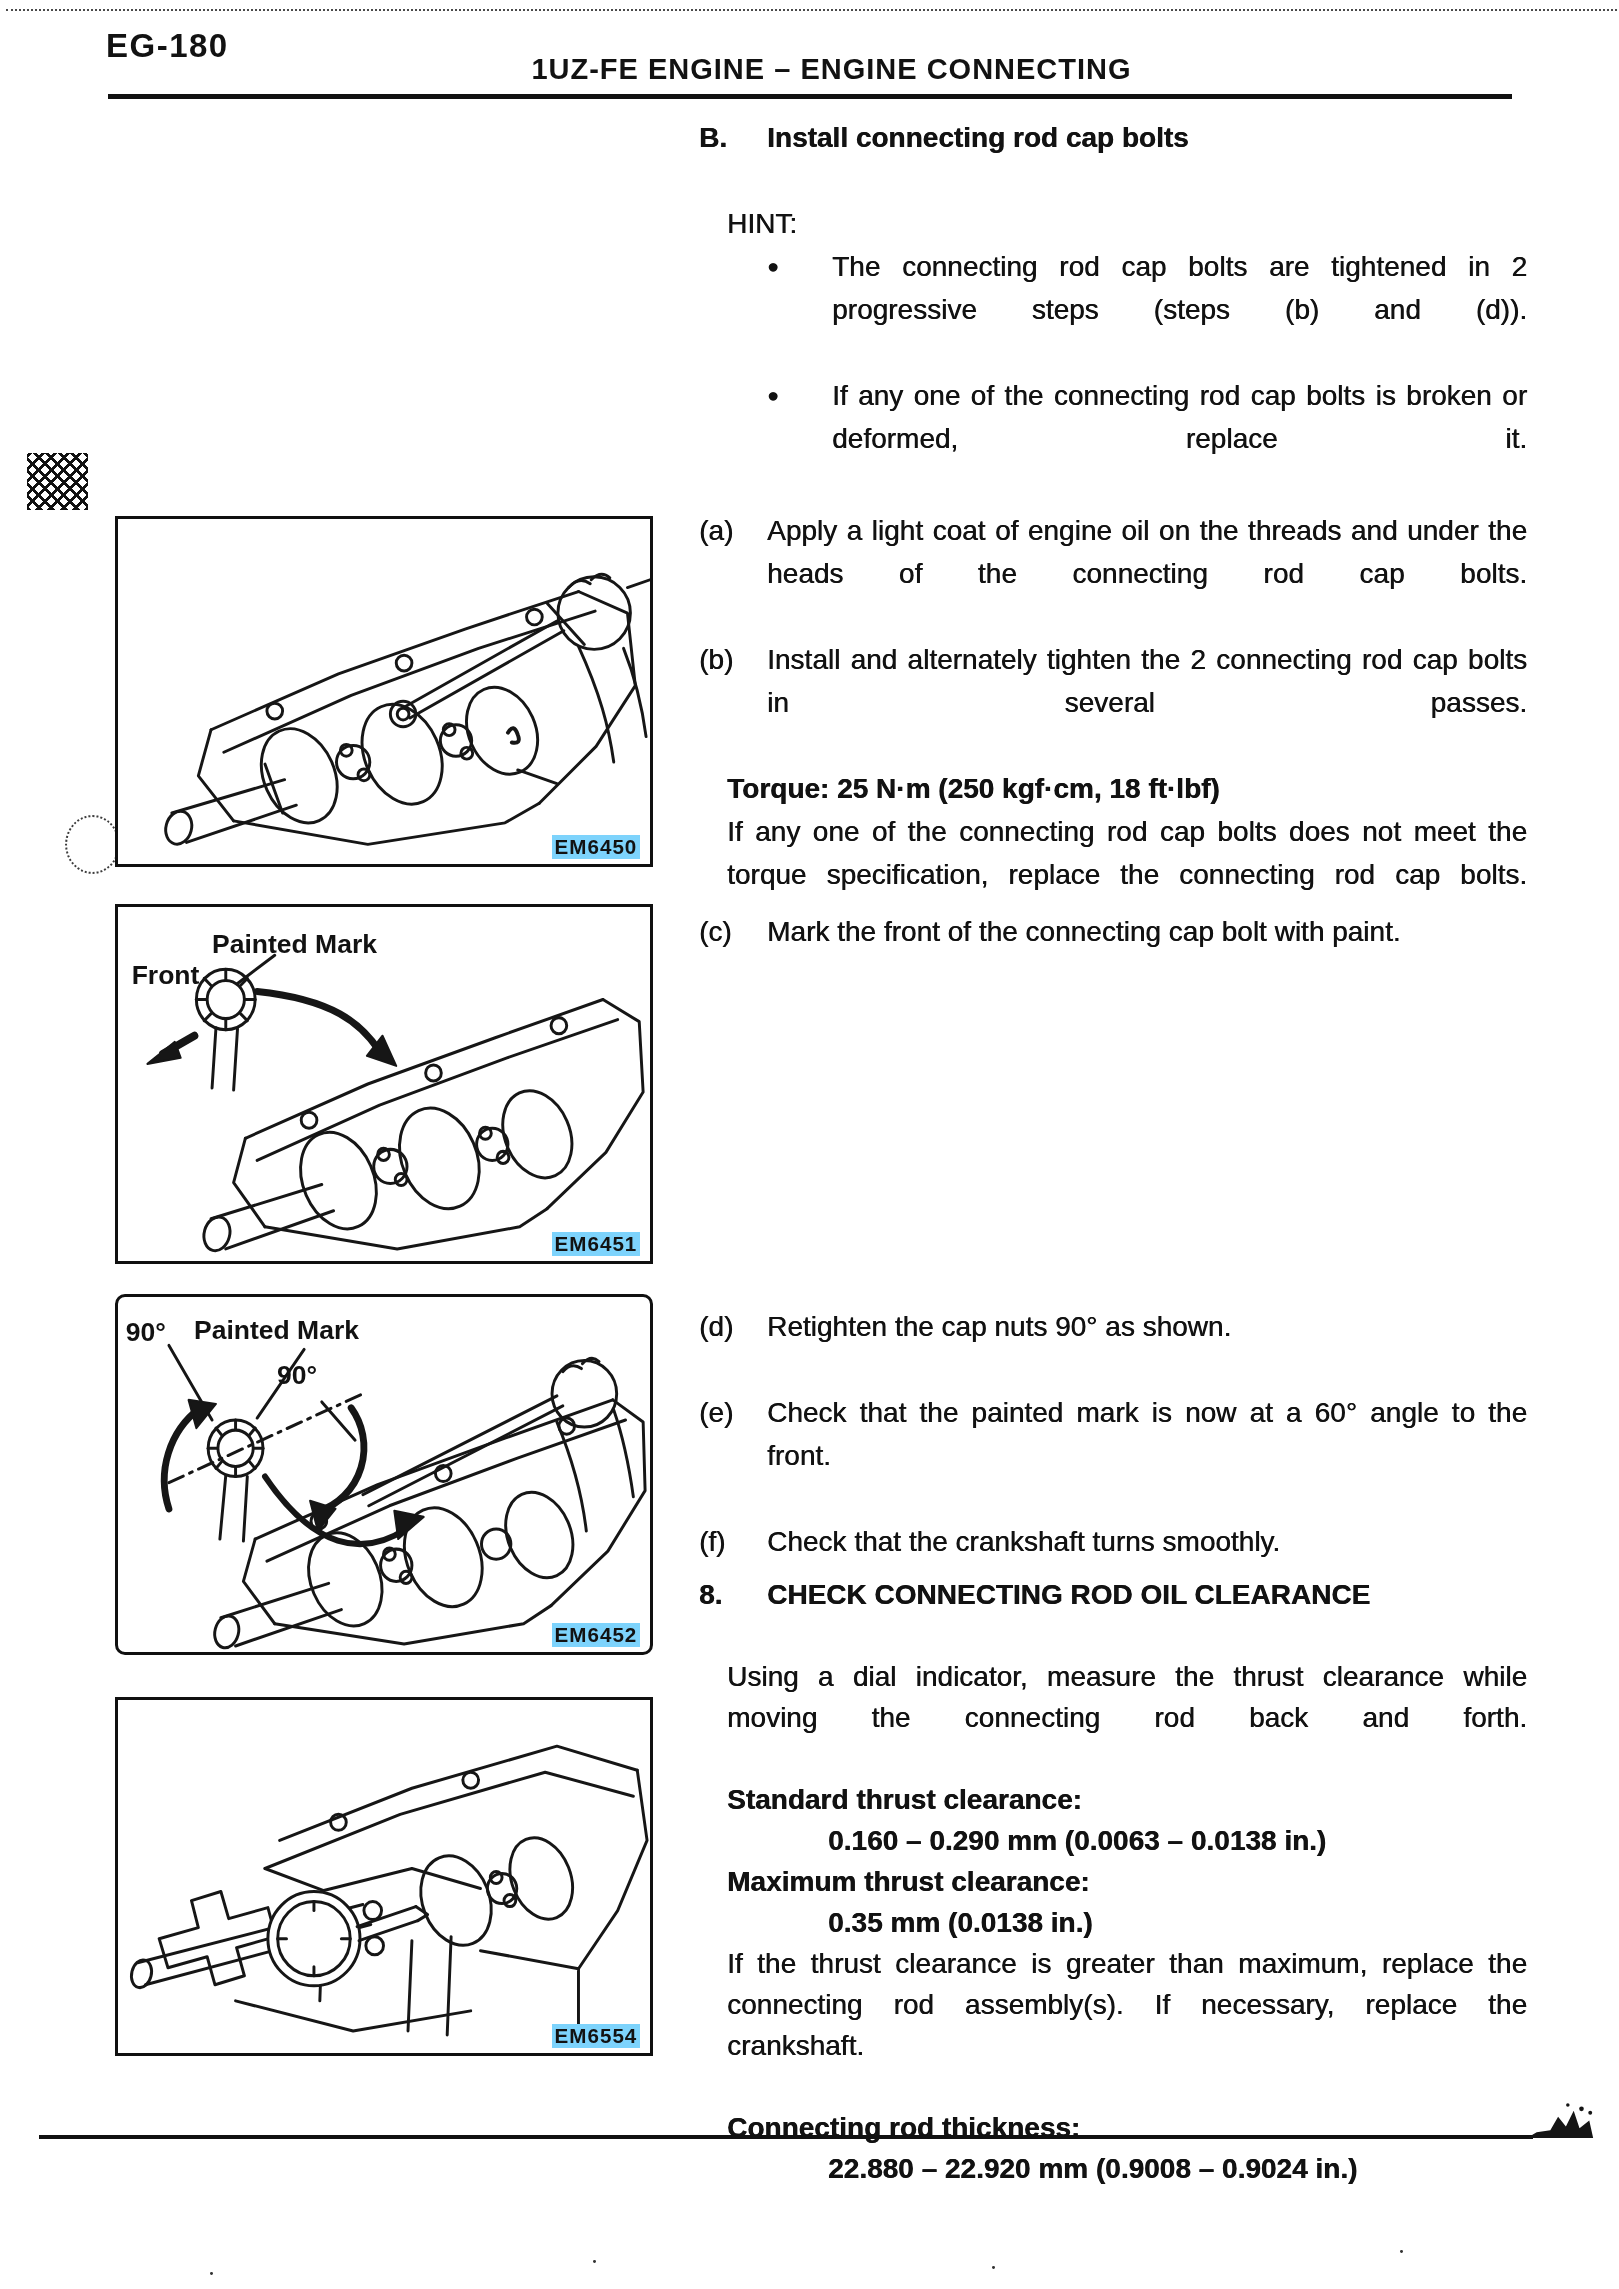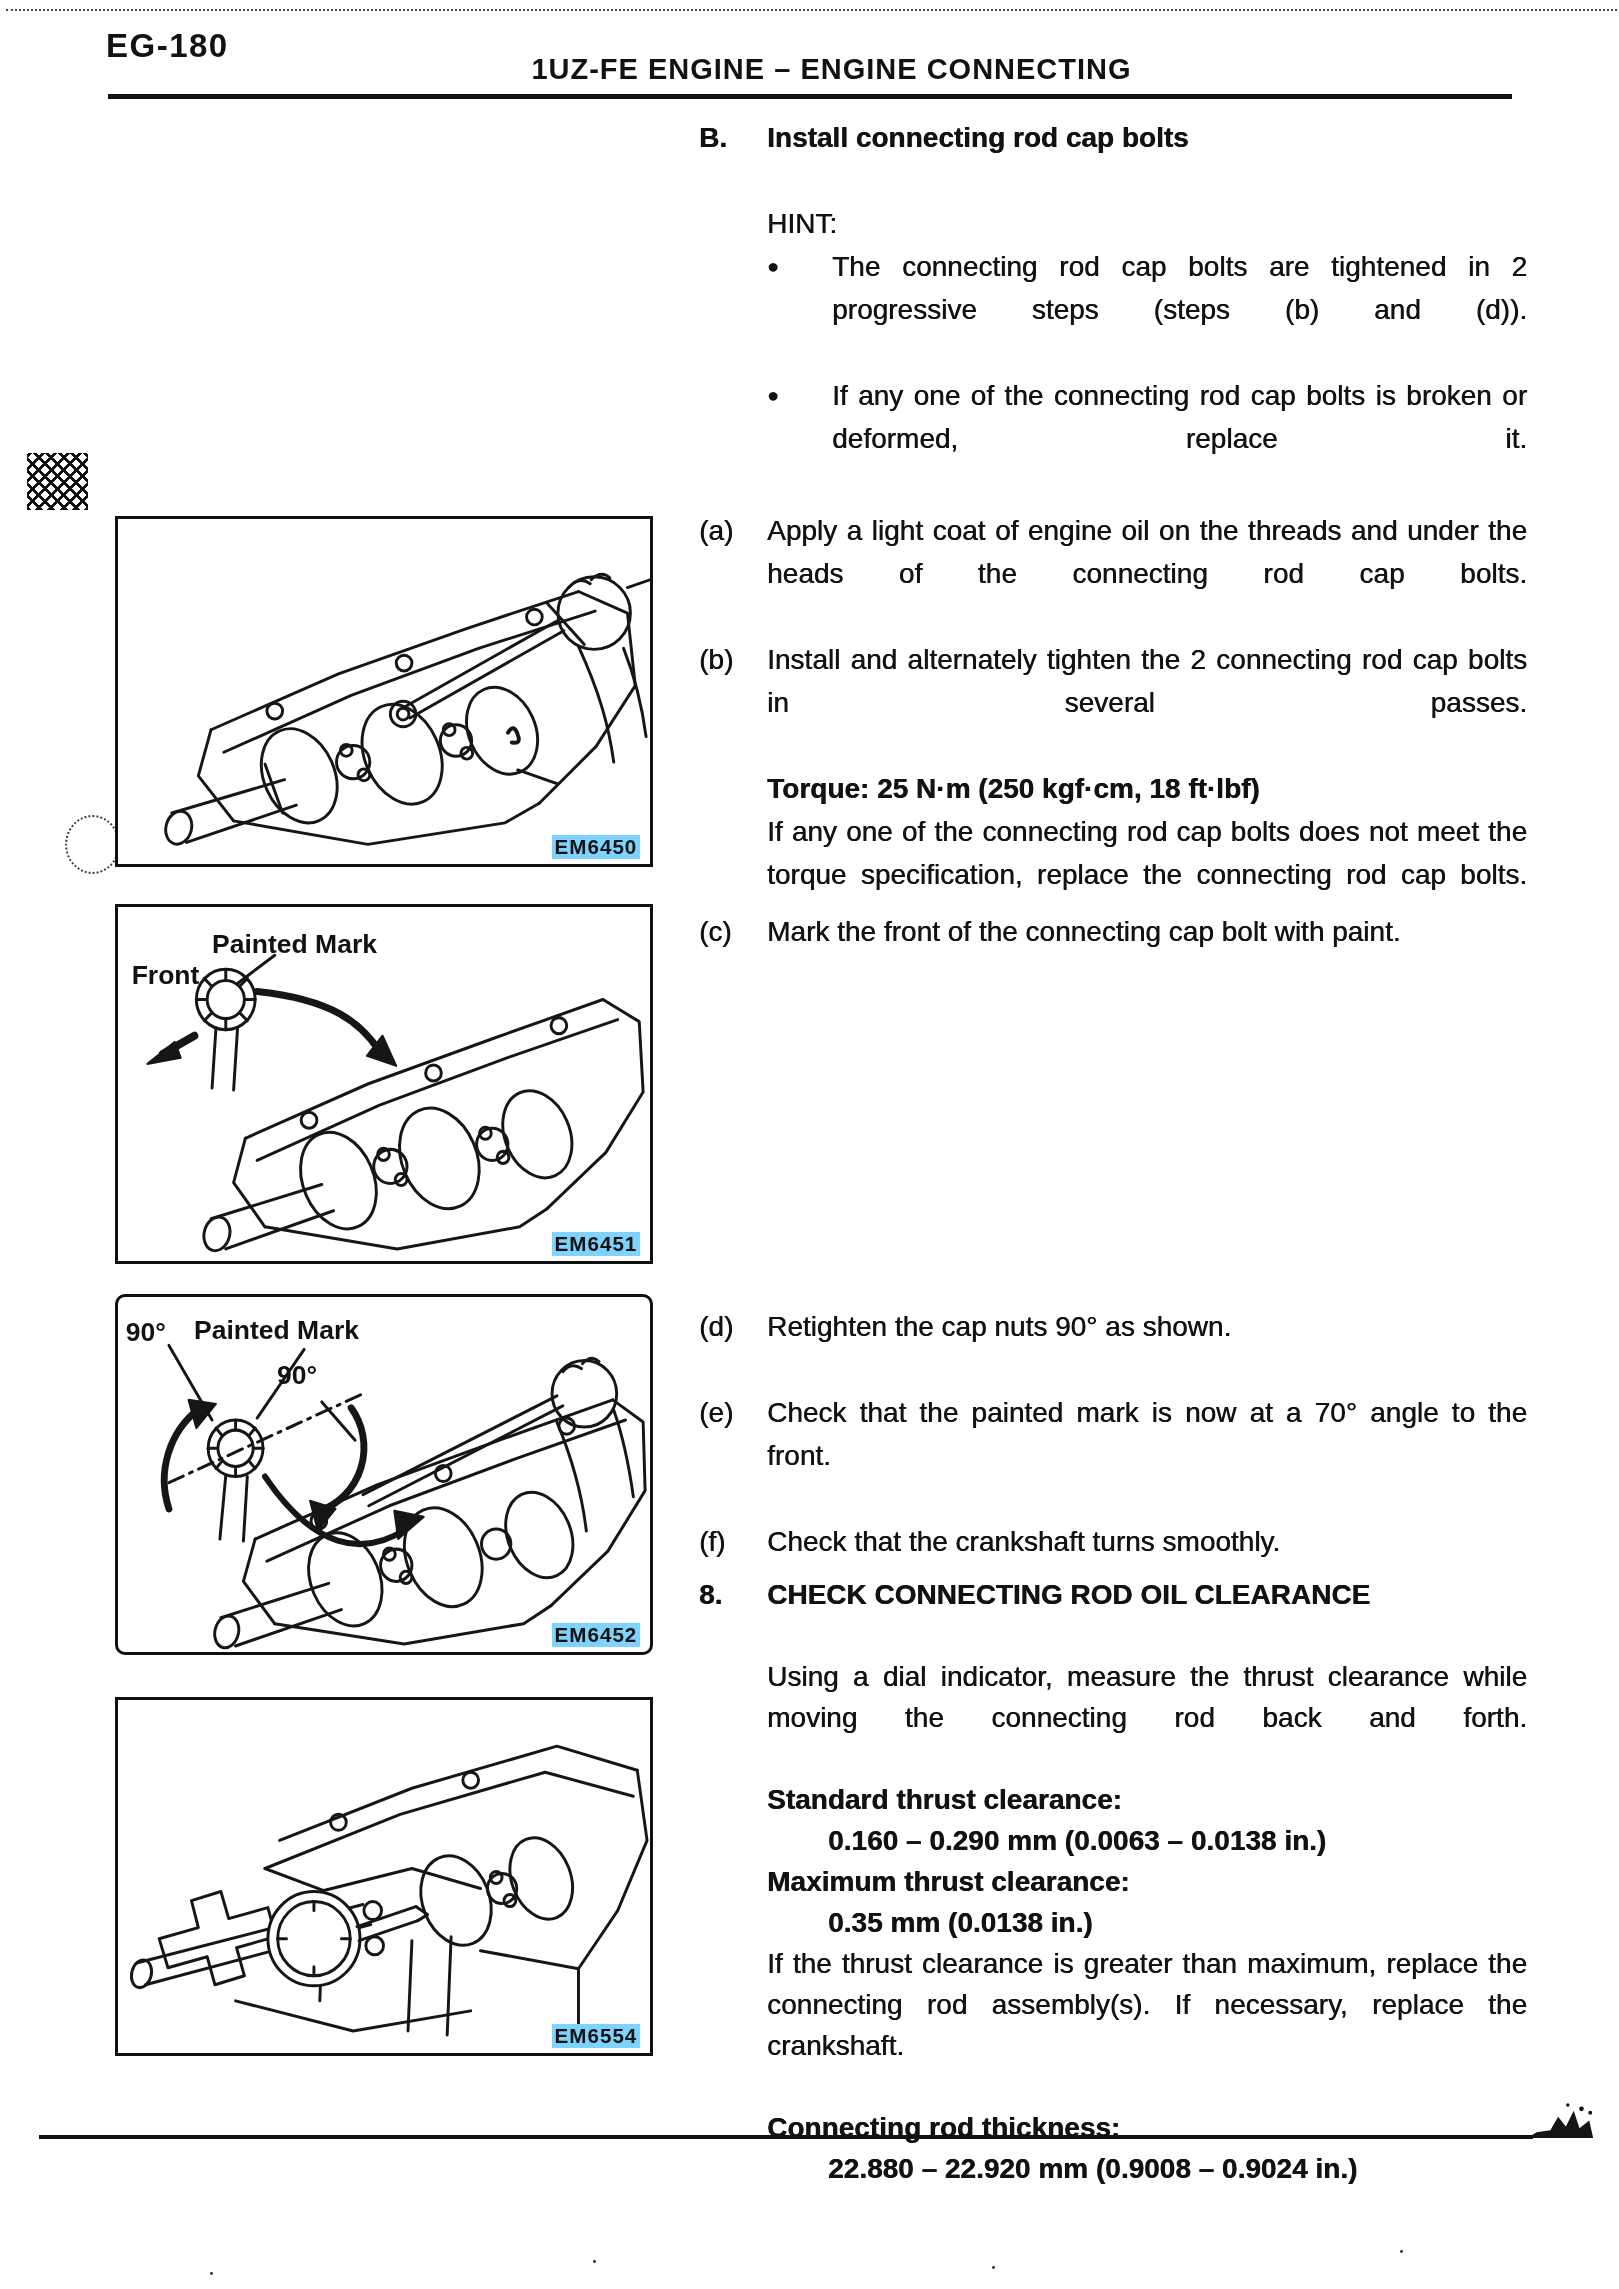--- a/index.html
+++ b/index.html
@@ -32,21 +32,21 @@
   .fig-code{position:absolute;right:9.8px;bottom:4.9px;font-size:20.6px;font-weight:bold;letter-spacing:1px;background:#7dd3fc;padding:0 2.9px;}
   .fig-label{position:absolute;font-size:26.5px;font-weight:bold;white-space:nowrap;}
   
   .rc{position:absolute;left:699px;width:828px;font-size:28px;line-height:43px;text-shadow:0.5px 0 0 #121212;}
   .row{display:flex;align-items:flex-start;}
   .lbl{flex:0 0 68px;width:68px;}
   .txt{flex:1;text-align:justify;}
   .txt:after{content:"";display:inline-block;width:100%;}
   .nojust{text-align:left;}
   .b-head{font-weight:bold;}
-  .indent1{margin-left:68px;}
+  .indent1{margin-left:28px;}
   .indent2{margin-left:129px;}
   .bullet-row{display:flex;margin-left:68px;}
   .bul{flex:0 0 65px;width:65px;font-size:19.6px;line-height:43px;}
   .spec{font-weight:bold;}
   .just{text-align:justify;}
   .just:after{content:"";display:inline-block;width:100%;}
   #sec8{line-height:41px;}
   
   .bot-rule{position:absolute;left:39px;top:2135px;width:1494px;height:3.9px;background:#111;}
   .blob{position:absolute;left:1525px;top:2103px;width:74px;height:39px;}
@@ -318,21 +318,21 @@
     </div>
   </div>
 
   <div class="rc" id="stepsDEF" style="top:1305px;">
     <div class="row">
       <div class="lbl">(d)</div>
       <div class="txt nojust">Retighten the cap nuts 90° as shown.</div>
     </div>
     <div class="row">
       <div class="lbl">(e)</div>
-      <div class="txt">Check that the painted mark is now at a 70° angle to the front.</div>
+      <div class="txt">Check that the painted mark is now at a 60° angle to the front.</div>
     </div>
     <div class="row">
       <div class="lbl">(f)</div>
       <div class="txt nojust">Check that the crankshaft turns smoothly.</div>
     </div>
   </div>
 
   <div class="rc" id="sec8" style="top:1574px;">
     <div class="row">
       <div class="lbl b-head">8.</div>

